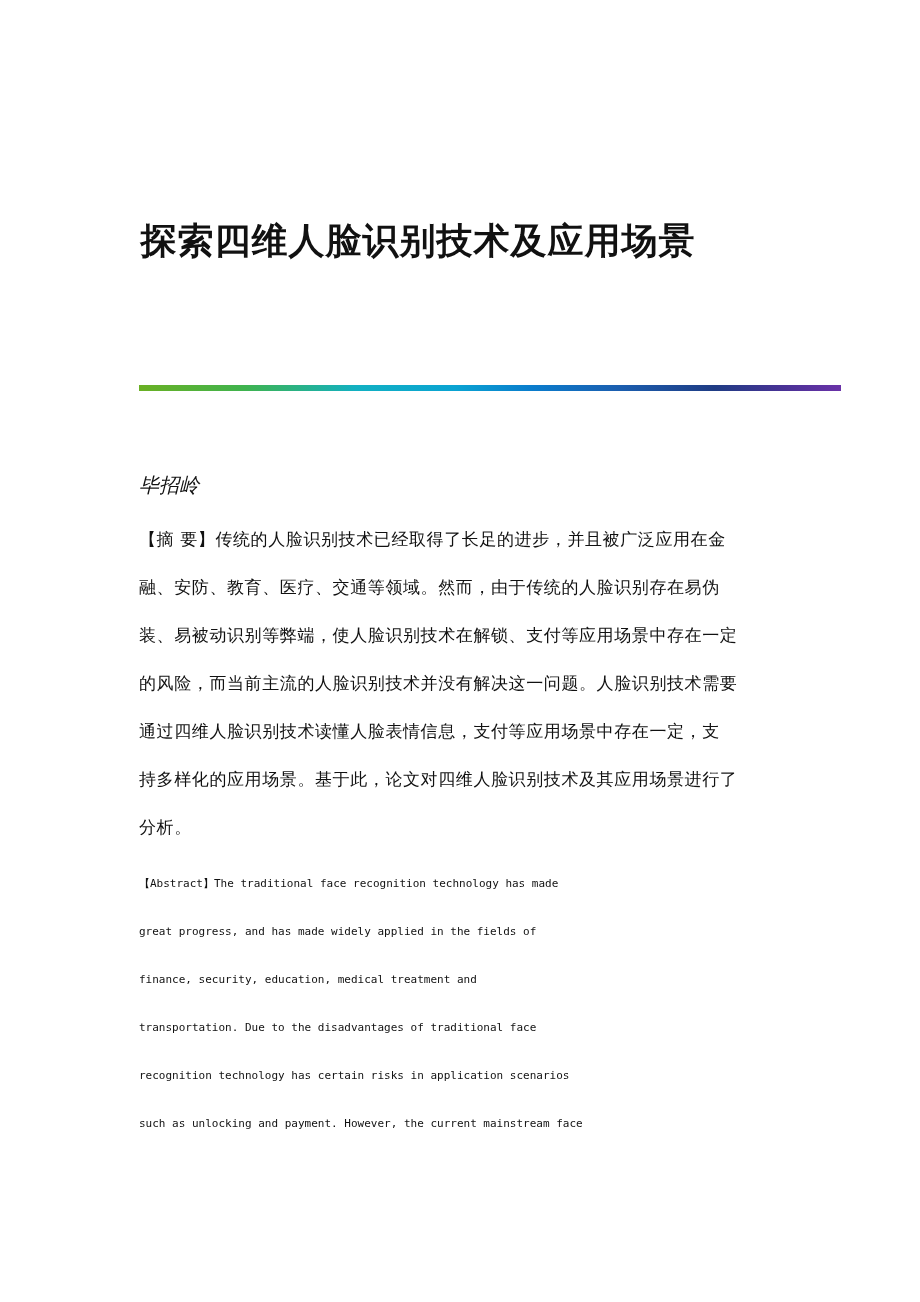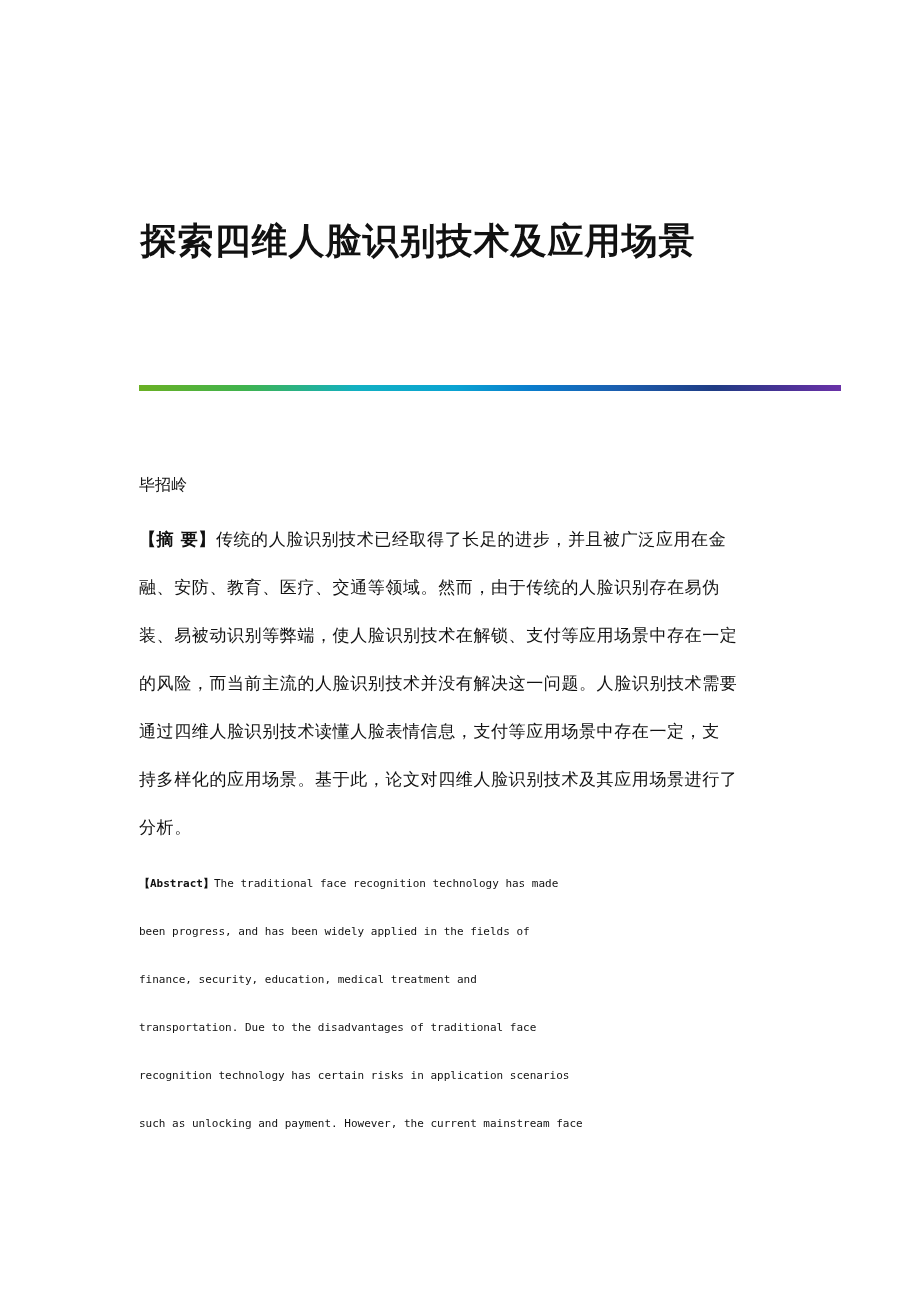--- a/index.html
+++ b/index.html
@@ -38,41 +38,42 @@
     .body-block {
       position: absolute;
       left: 139px;
       width: 640px;
       font-size: 17px;
       line-height: 48px;
     }
     .author {
       top: 461px;
       font-family: "DejaVu Sans", "Liberation Sans", sans-serif;
-      font-size: 16px;
+      font-size: 20px;
+      font-style: italic;
     }
     .cn-abstract {
       top: 515px;
       font-family: "DejaVu Sans", "Liberation Sans", sans-serif;
       font-size: 17px;
       letter-spacing: 0.6px;
     }
     .en-abstract {
       top: 860px;
       font-family: "DejaVu Sans Mono", "Liberation Mono", monospace;
       font-size: 11px;
       width: 650px;
     }
     .line {
       display: block;
       white-space: nowrap;
       height: 48px;
     }
     .label {
-      font-weight: bold;
+      font-weight: normal;
     }
   </style>
 </head>
 <body>
 
 <div class="title">探索四维人脸识别技术及应用场景</div>
 
 <div class="rule"></div>
 
 <div class="body-block author">毕招岭</div>
@@ -82,18 +83,18 @@
   <span class="line">融、安防、教育、医疗、交通等领域。然而，由于传统的人脸识别存在易伪</span>
   <span class="line">装、易被动识别等弊端，使人脸识别技术在解锁、支付等应用场景中存在一定</span>
   <span class="line">的风险，而当前主流的人脸识别技术并没有解决这一问题。人脸识别技术需要</span>
   <span class="line">通过四维人脸识别技术读懂人脸表情信息，支付等应用场景中存在一定，支</span>
   <span class="line">持多样化的应用场景。基于此，论文对四维人脸识别技术及其应用场景进行了</span>
   <span class="line">分析。</span>
 </div>
 
 <div class="body-block en-abstract">
   <span class="line"><span class="label">【Abstract】</span><span>The traditional face recognition technology has made</span></span>
-  <span class="line">been progress,  and has been widely applied in the fields of</span>
+  <span class="line">great progress,  and has made widely applied in the fields of</span>
   <span class="line">finance,  security,  education,  medical treatment and</span>
   <span class="line">transportation. Due to the disadvantages of traditional face</span>
   <span class="line">recognition technology has certain risks in application scenarios</span>
   <span class="line">such as unlocking and payment. However,  the current mainstream face</span>
 </div>
 
 </body></html>

